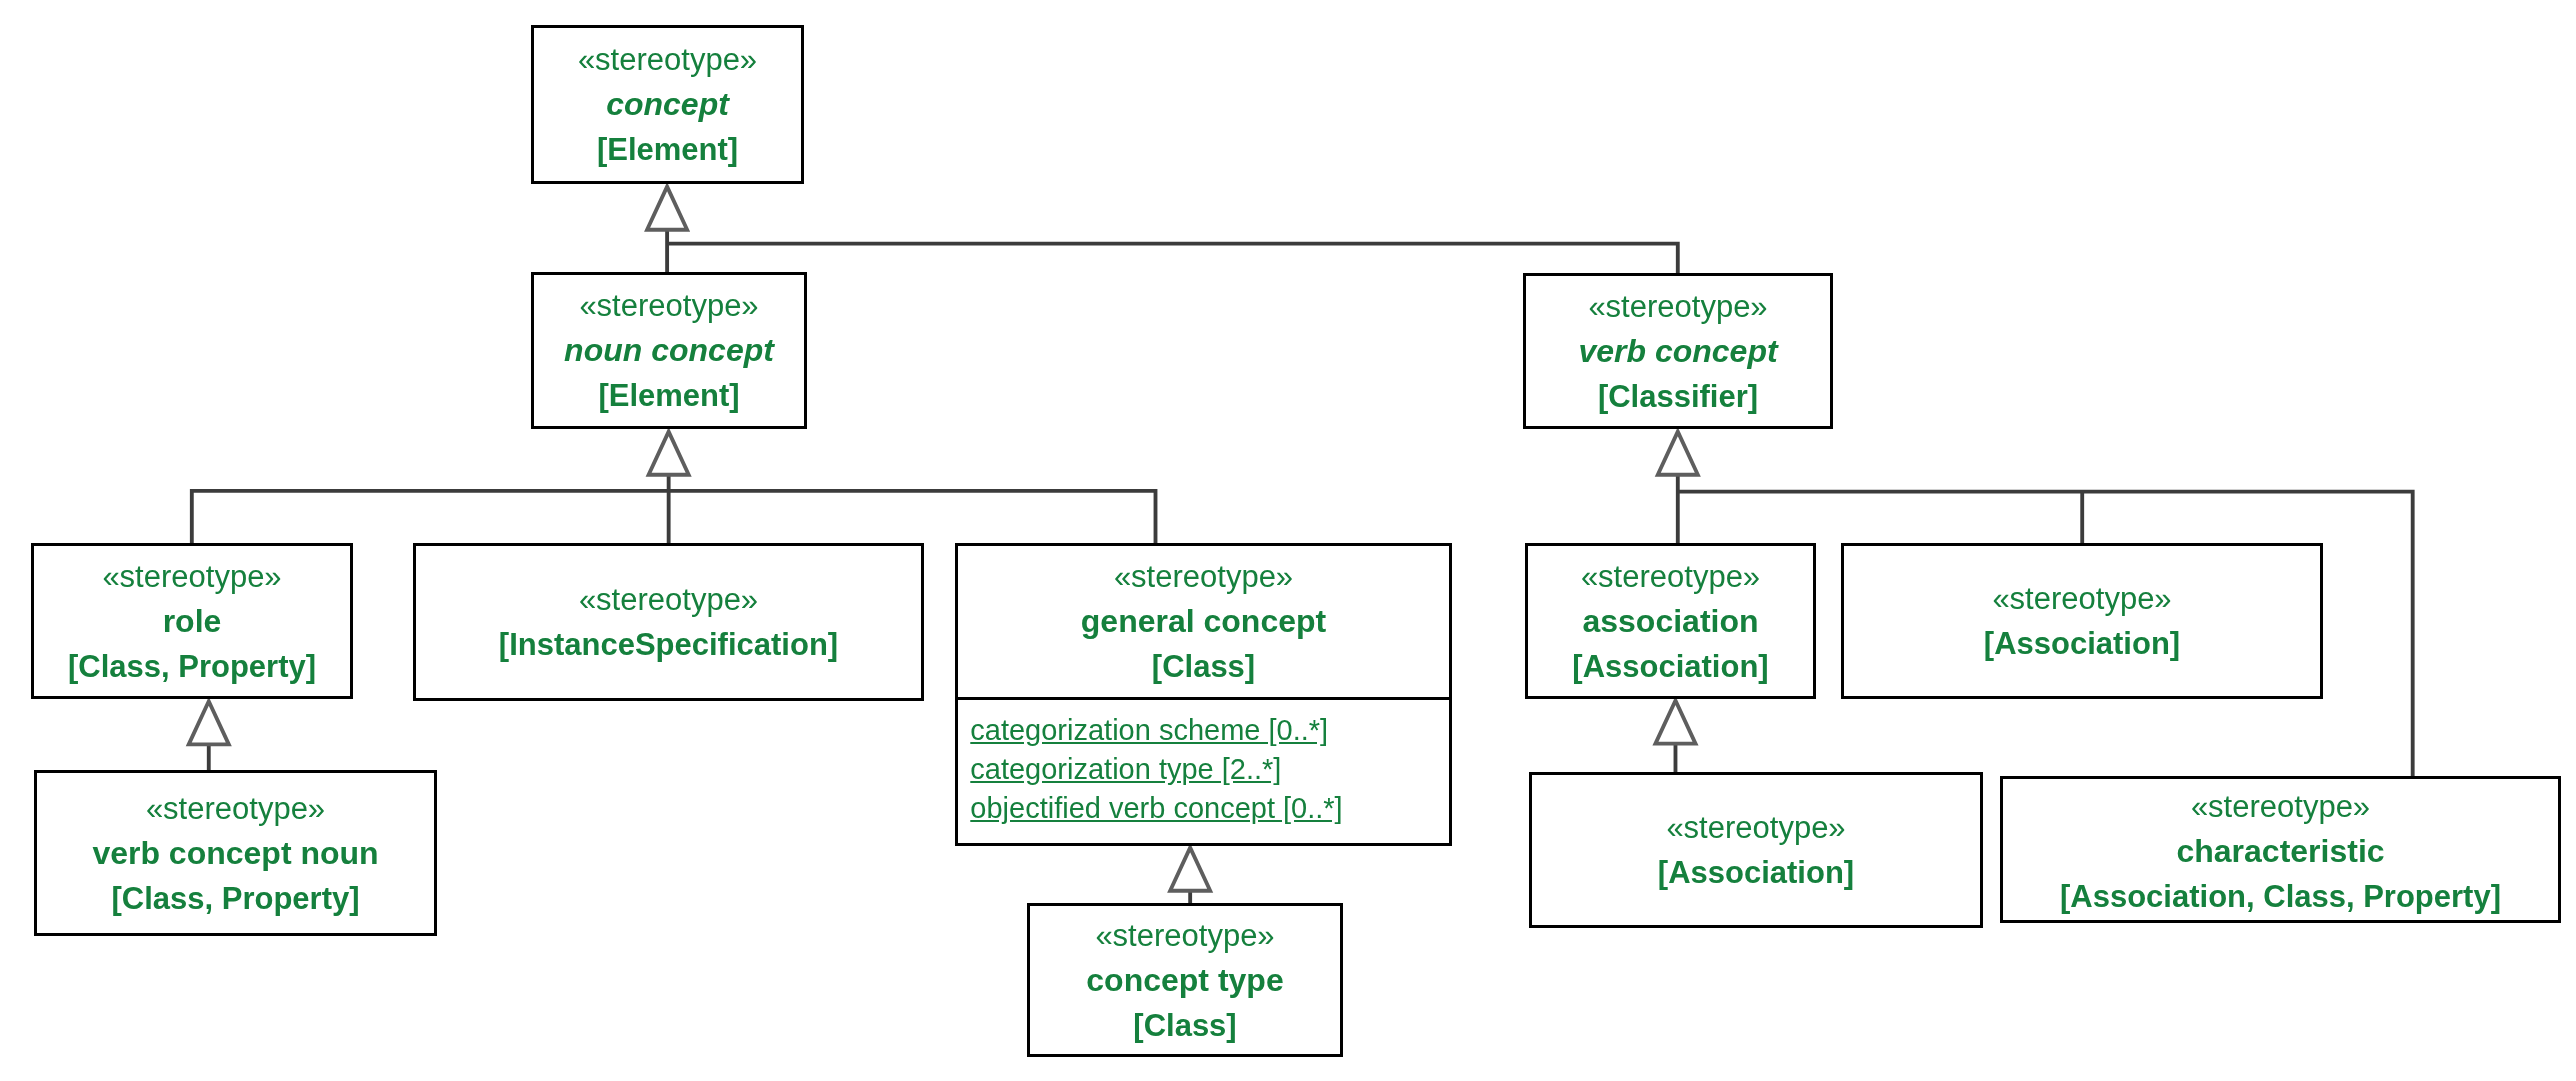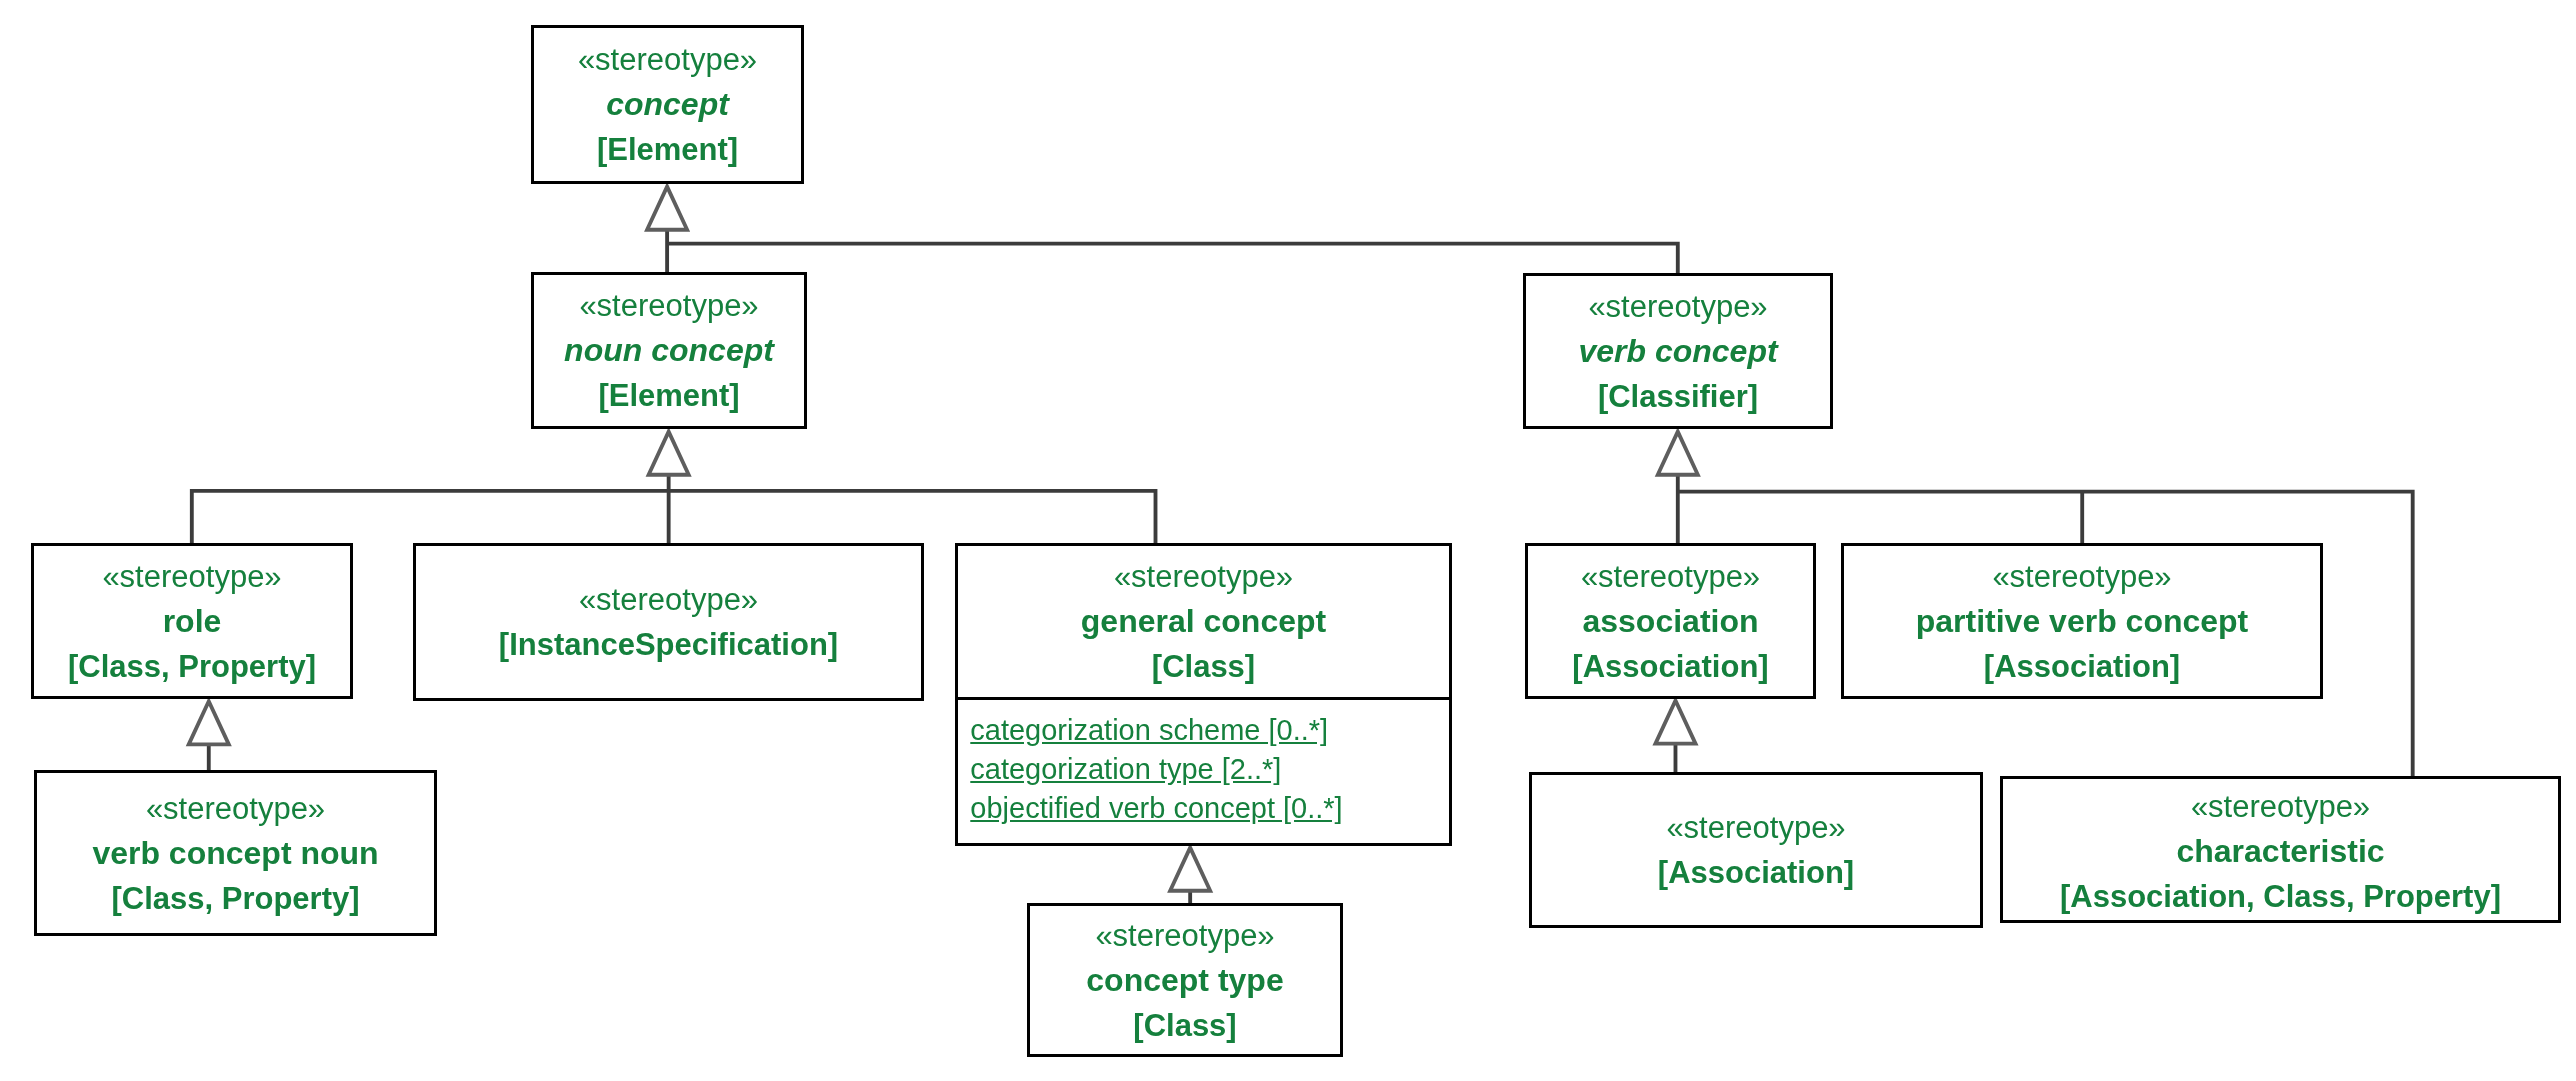--- a/index.html
+++ b/index.html
@@ -196,21 +196,20 @@
     <div class="uml-header">
       <div class="kw">«stereotype»</div>
       <div class="cls-name">association</div>
       <div class="meta">[Association]</div>
     </div>
   </div>
 
   <div class="uml-class" style="left:1841px; top:543px; width:482px; height:156px;">
     <div class="uml-header">
       <div class="kw">«stereotype»</div>
-      <div class="cls-name">partitive verb concept</div>
       <div class="meta">[Association]</div>
     </div>
   </div>
 
   <div class="uml-class" style="left:1529px; top:772px; width:454px; height:156px;">
     <div class="uml-header">
       <div class="kw">«stereotype»</div>
       <div class="meta">[Association]</div>
     </div>
   </div>

